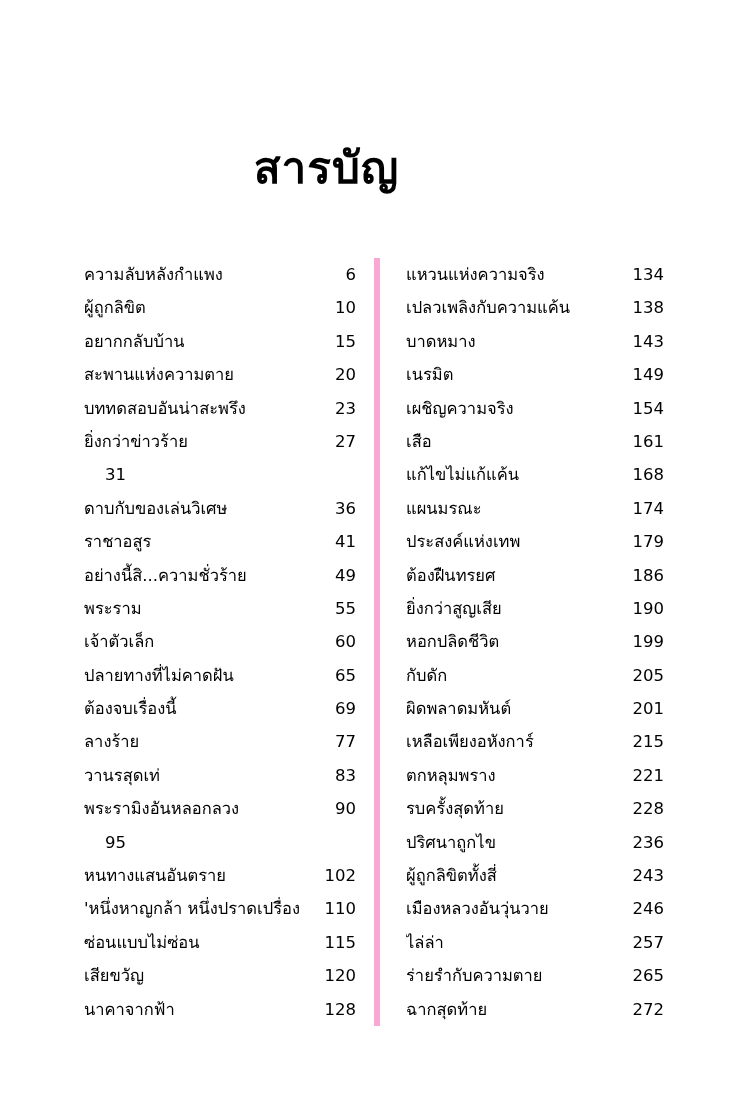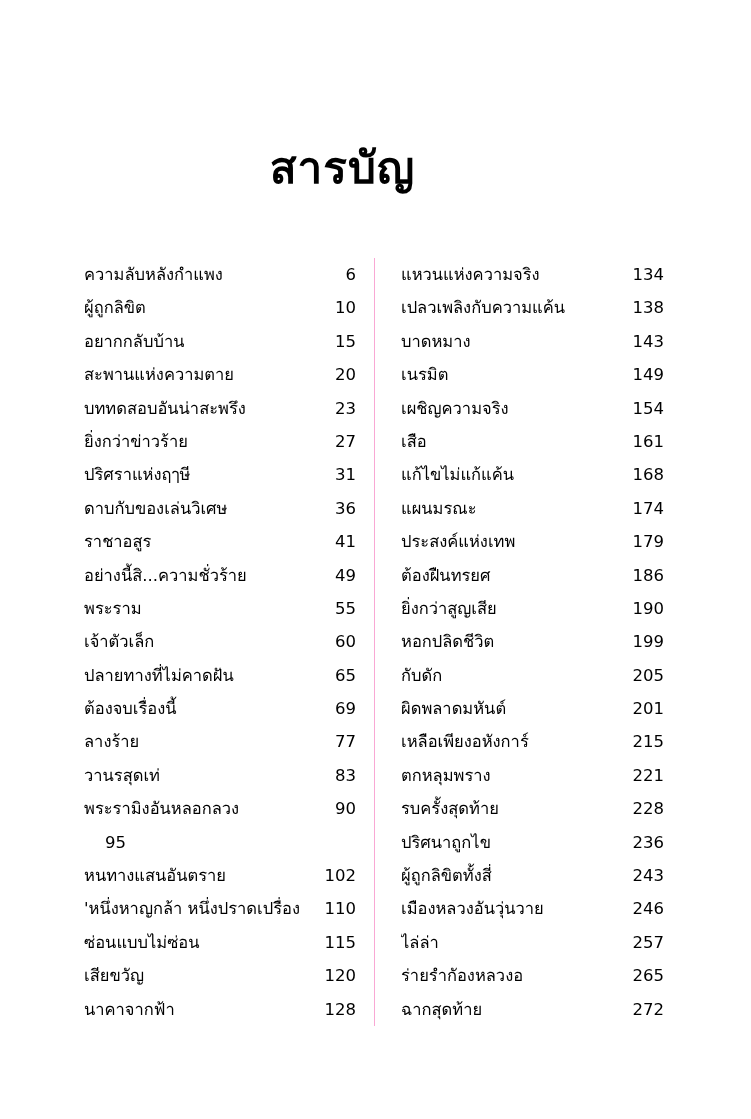--- a/index.html
+++ b/index.html
@@ -12,21 +12,21 @@
     width: 751px;
     height: 1119px;
     background: #ffffff;
     font-family: "DejaVu Sans", sans-serif;
     color: #000000;
     overflow: hidden;
   }
   .toc-title {
     position: absolute;
     top: 142px;
-    left: 16px;
+    left: 0;
     width: 653px;
     text-align: center;
     font-size: 44px;
     font-weight: bold;
     letter-spacing: 1px;
     line-height: 1.2;
   }
   .columns {
     position: absolute;
     top: 258px;
@@ -38,21 +38,21 @@
   }
   .col {
     width: 290px;
     box-sizing: border-box;
   }
   .col-left {
     padding-right: 18px;
   }
   .col-right {
     padding-left: 26px;
-    border-left: 1px solid #f9a8d4;
+    border-left: 6px solid #f9a8d4;
   }
   .entry {
     display: flex;
     flex-direction: row;
     align-items: baseline;
     justify-content: space-between;
     height: 33.4px;
     line-height: 33.4px;
   }
   .entry-title {
@@ -95,21 +95,20 @@
         </div>
       <div class="entry">
           <span class="entry-title">บททดสอบอันน่าสะพรึง</span>
           <span class="entry-page">23</span>
         </div>
       <div class="entry">
           <span class="entry-title">ยิ่งกว่าข่าวร้าย</span>
           <span class="entry-page">27</span>
         </div>
       <div class="entry">
-          <span class="entry-title">ปริศราแห่งฤๅษี</span>
           <span class="entry-page">31</span>
         </div>
       <div class="entry">
           <span class="entry-title">ดาบกับของเล่นวิเศษ</span>
           <span class="entry-page">36</span>
         </div>
       <div class="entry">
           <span class="entry-title">ราชาอสูร</span>
           <span class="entry-page">41</span>
         </div>
@@ -249,21 +248,21 @@
         </div>
       <div class="entry">
           <span class="entry-title">เมืองหลวงอันวุ่นวาย</span>
           <span class="entry-page">246</span>
         </div>
       <div class="entry">
           <span class="entry-title">ไล่ล่า</span>
           <span class="entry-page">257</span>
         </div>
       <div class="entry">
-          <span class="entry-title">ร่ายรำกัองหลวงอ</span>
+          <span class="entry-title">ร่ายรำกับความตาย</span>
           <span class="entry-page">265</span>
         </div>
       <div class="entry">
           <span class="entry-title">ฉากสุดท้าย</span>
           <span class="entry-page">272</span>
         </div>
     </div>
   </div>
 
 </div>

